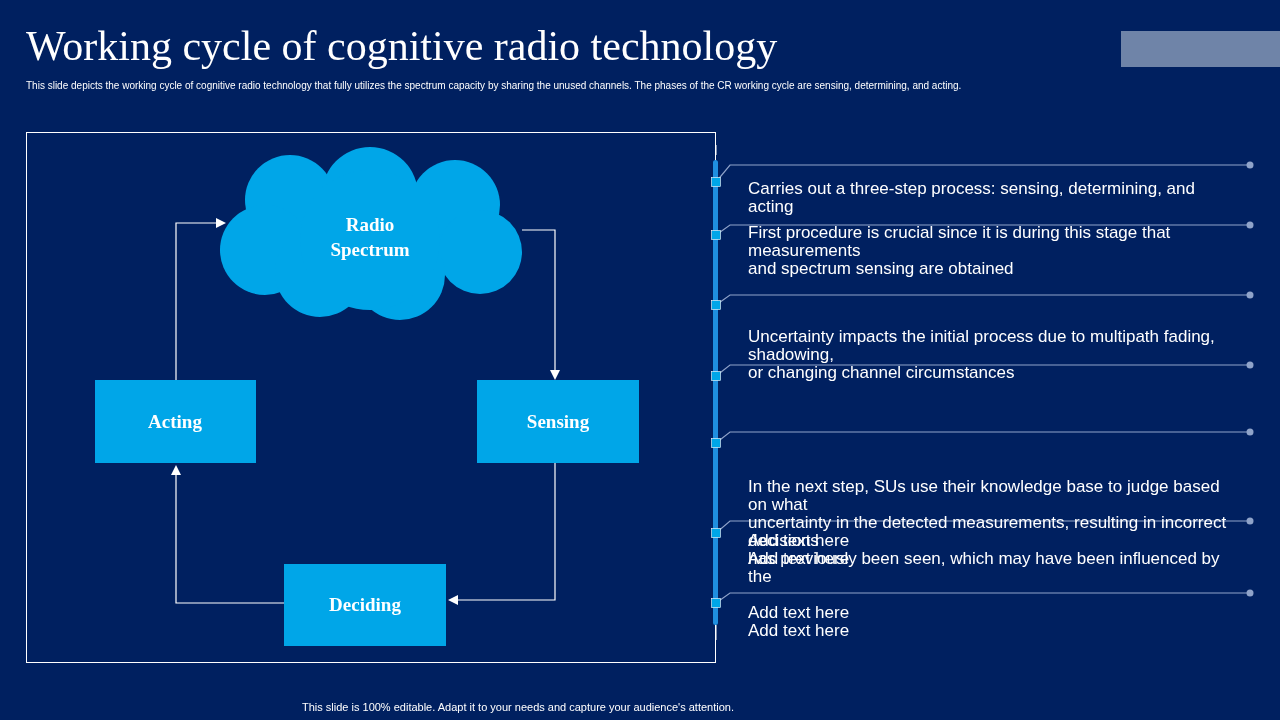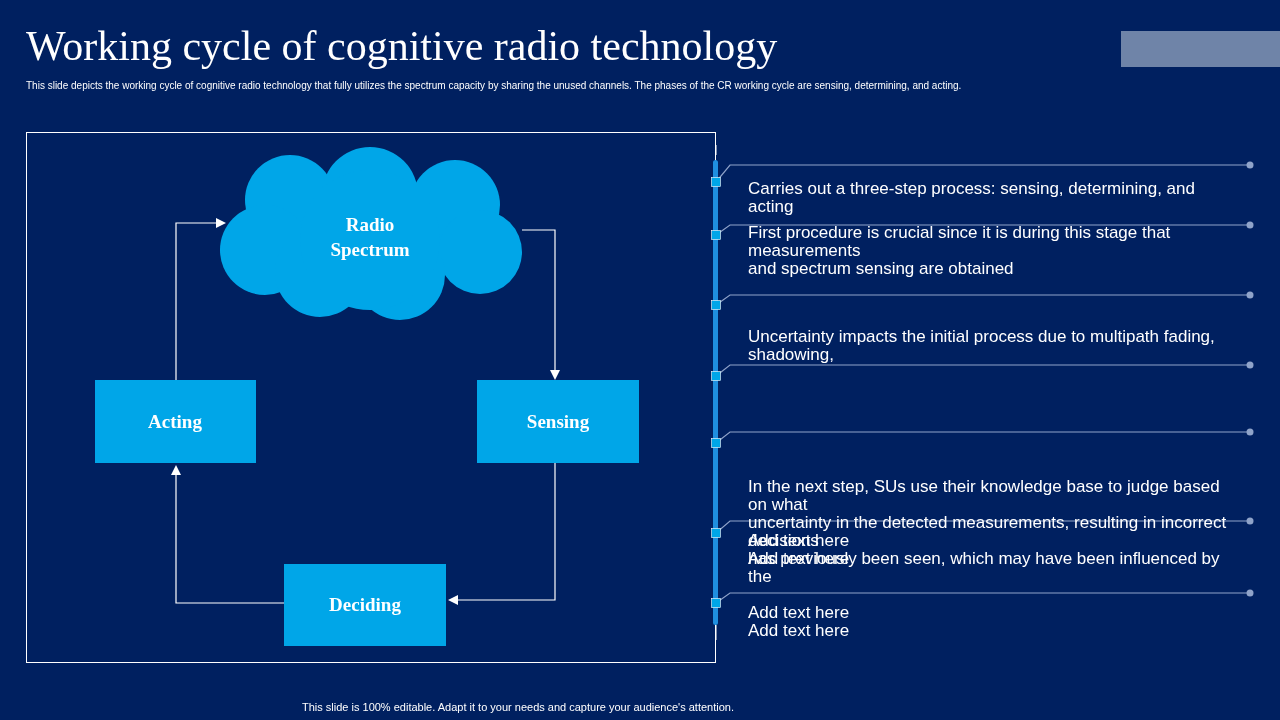--- a/index.html
+++ b/index.html
@@ -94,20 +94,21 @@
 <div id="timeline-texts">
     <div class="timeline-item" style="top: 180px;">
       <div>Carries out a three-step process: sensing, determining, and acting</div>
     </div>
     <div class="timeline-item" style="top: 224px;">
       <div>First procedure is crucial since it is during this stage that measurements</div>
       <div>and spectrum sensing are obtained</div>
     </div>
     <div class="timeline-item" style="top: 304px; margin-top: 24px;">
       <div>Uncertainty impacts the initial process due to multipath fading, shadowing,</div>
+      <div>or changing channel circumstances</div>
     </div>
     <div class="timeline-item" style="top: 371px;">
     </div>
     <div class="timeline-item" style="top: 442px; margin-top: 36px;">
       <div>In the next step, SUs use their knowledge base to judge based on what</div>
       <div>uncertainty in the detected measurements, resulting in incorrect decisions</div>
       <div>has previously been seen, which may have been influenced by the</div>
     </div>
     <div class="timeline-item" style="top: 532px;">
       <div>Add text here</div>

